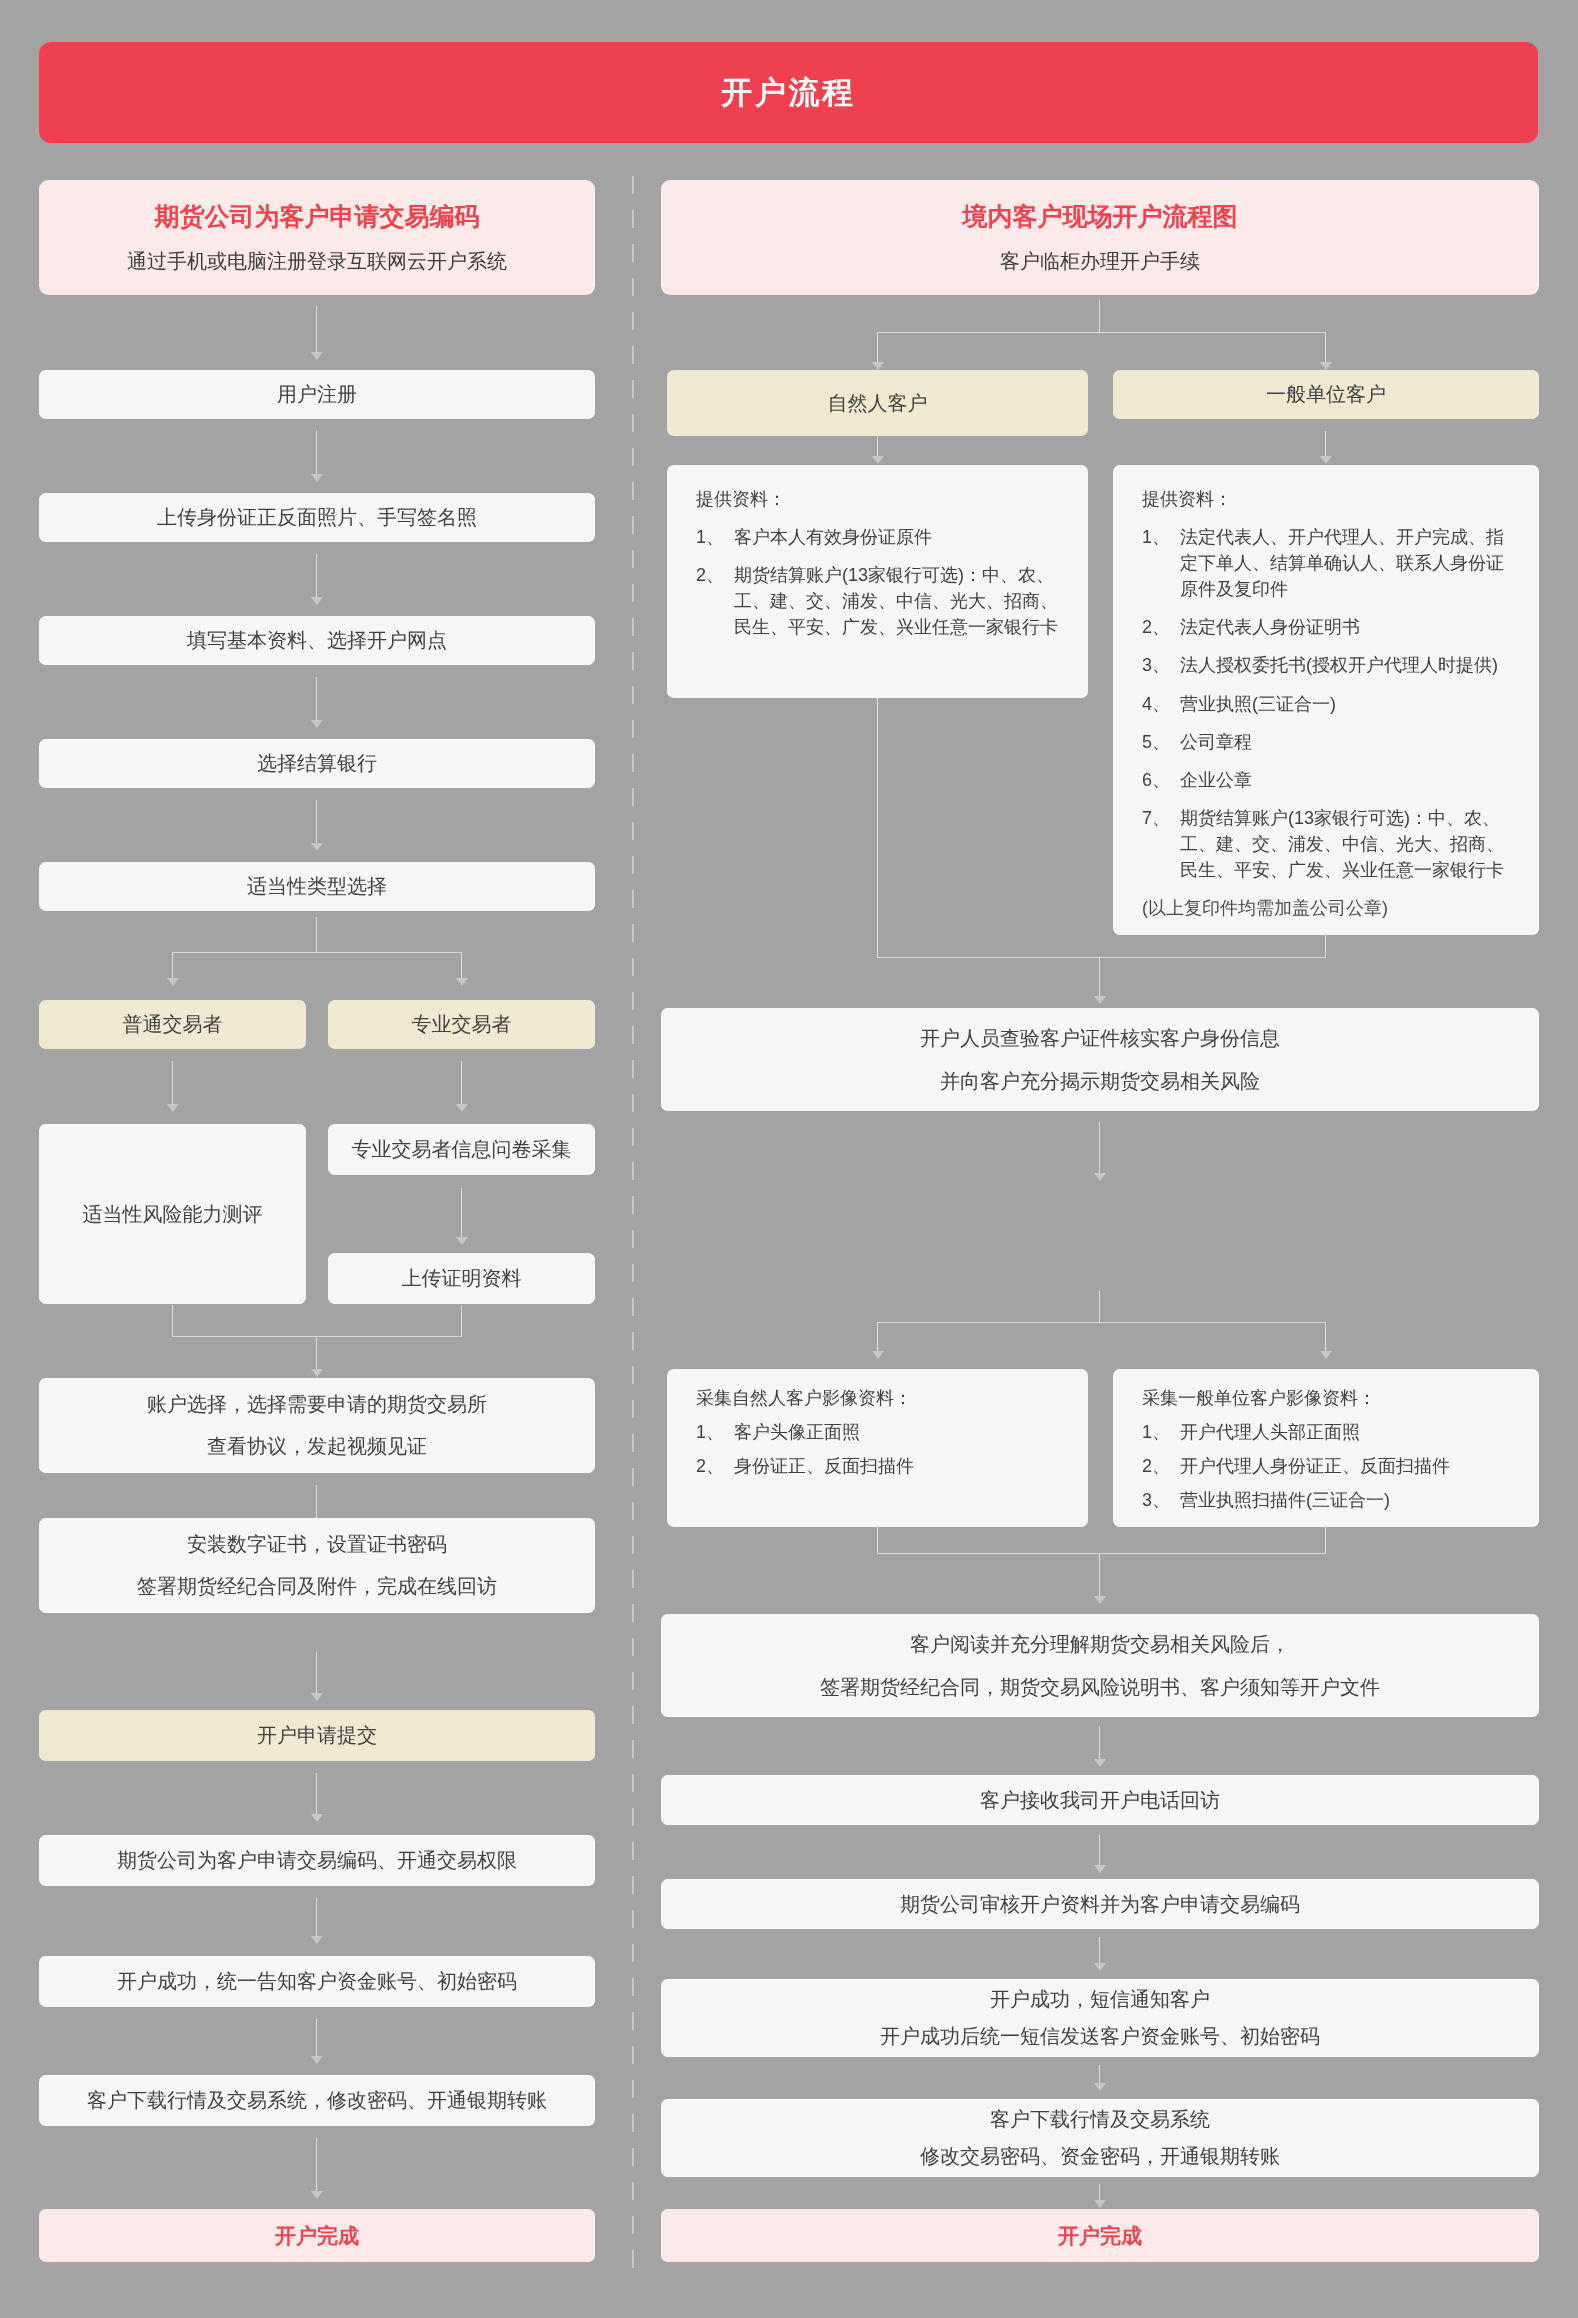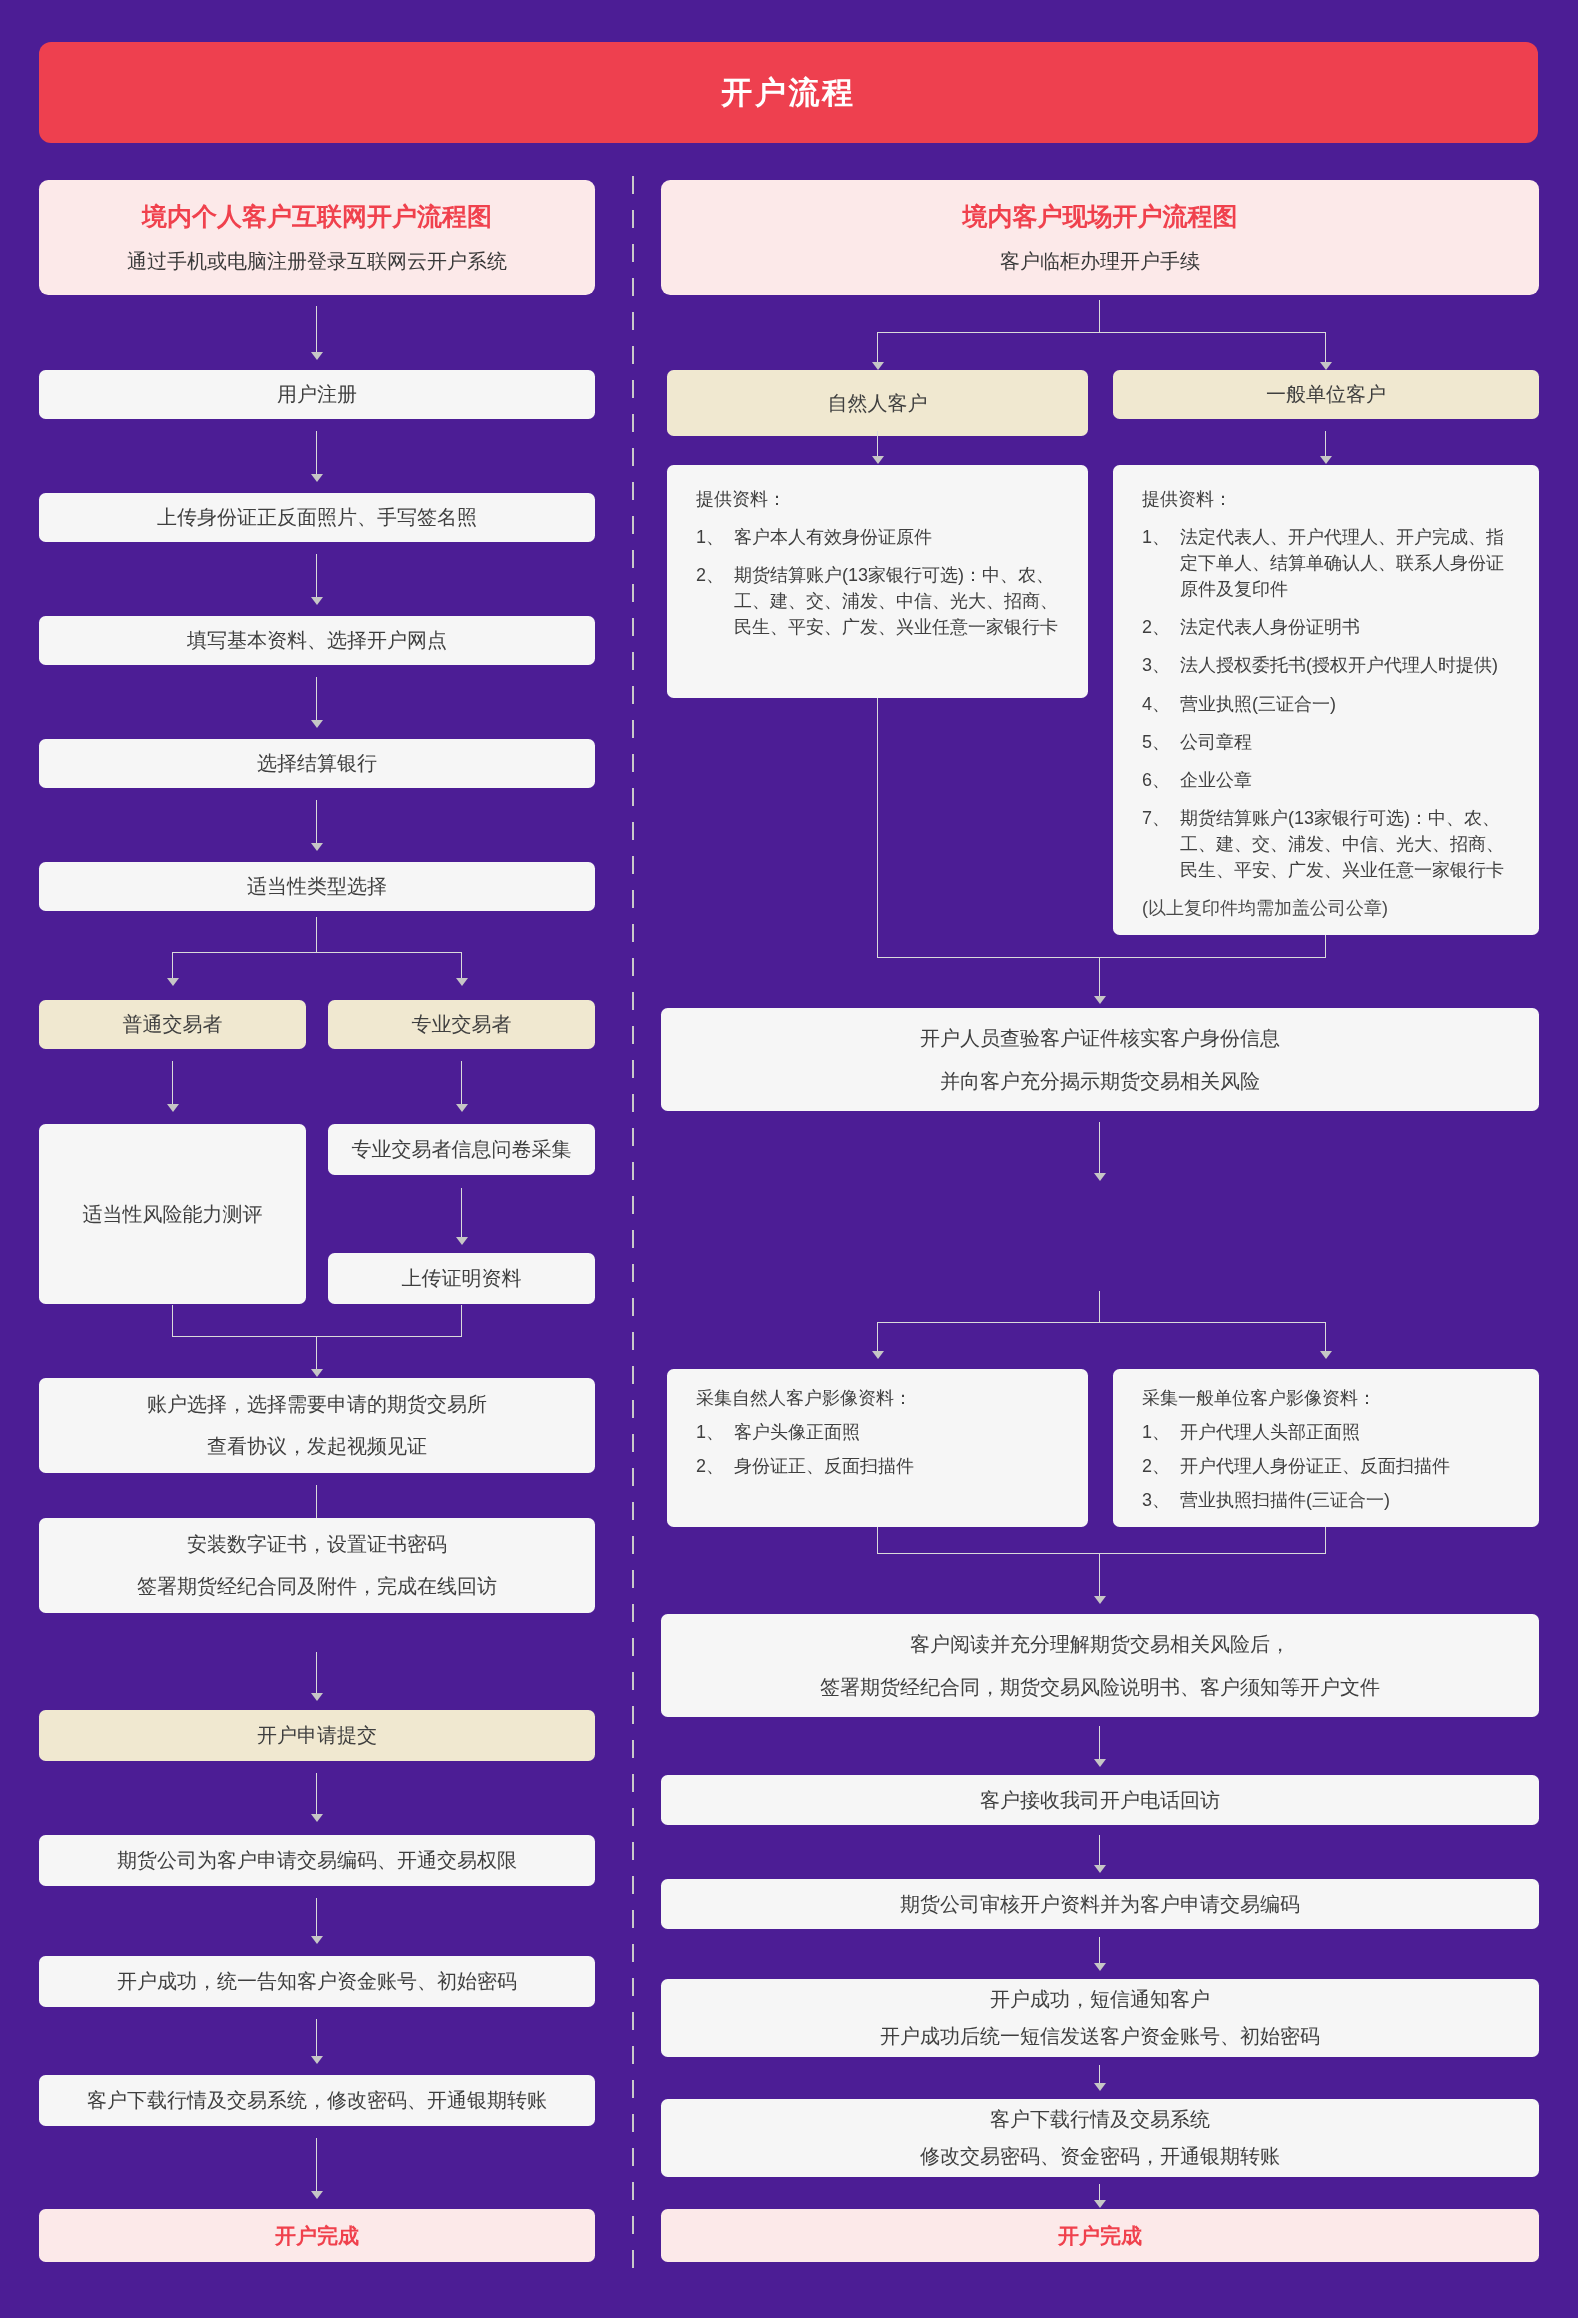--- a/index.html
+++ b/index.html
@@ -1,16 +1,16 @@
 <!DOCTYPE html>
 <html style="font-size:10.5px"><head>
 <meta charset="utf-8">
 <style>
   html,body{margin:0;padding:0;background:#ffffff;}
-  .page{position:relative;width:1578px;height:2319px;background:#4c1d95;overflow:hidden;
+  .page{position:relative;width:1578px;height:2319px;background:#a3a3a3;overflow:hidden;
         font-family:"Liberation Sans","DejaVu Sans",sans-serif;}
   .banner{position:absolute;left:39px;top:42px;width:1499px;height:101px;background:#EE404F;
           border-radius:12px;display:flex;align-items:center;justify-content:center;}
   .banner span{color:#ffffff;font-size:31px;font-weight:bold;letter-spacing:2.6px;}
   .divider{position:absolute;left:632px;top:176px;width:2px;height:2094px;
            background:repeating-linear-gradient(to bottom,#C9C9C9 0 18.4px,transparent 18.4px 34px);}
   .flow-header{position:absolute;background:#FCE9E9;border-radius:9.2px;display:flex;flex-direction:column;
                align-items:center;justify-content:center;gap:14.5px;}
   .flow-header .t{color:#F0414D;font-size:25px;font-weight:bold;}
   .flow-header .s{color:#3A3A3A;font-size:20px;}
@@ -42,21 +42,21 @@
 
 <div class="page">
 
   <div class="banner">
     <span>开户流程</span>
   </div>
 
   <div class="divider"></div>
 
   <div class="flow-header" style="left:39px;top:180px;width:556px;height:115px;">
-    <div class="t">境内个人客户互联网开户流程图</div>
+    <div class="t">期货公司为客户申请交易编码</div>
     <div class="s">通过手机或电脑注册登录互联网云开户系统</div>
   </div>
   <div class="arrow" style="left:316px;top:306px;height:46px;"></div>
 
   <div class="box" style="left:39px;top:370px;width:556px;height:49px;">
     <span>用户注册</span>
   </div>
   <div class="arrow" style="left:316px;top:431px;height:43px;"></div>
 
   <div class="box" style="left:39px;top:493px;width:556px;height:49px;">

